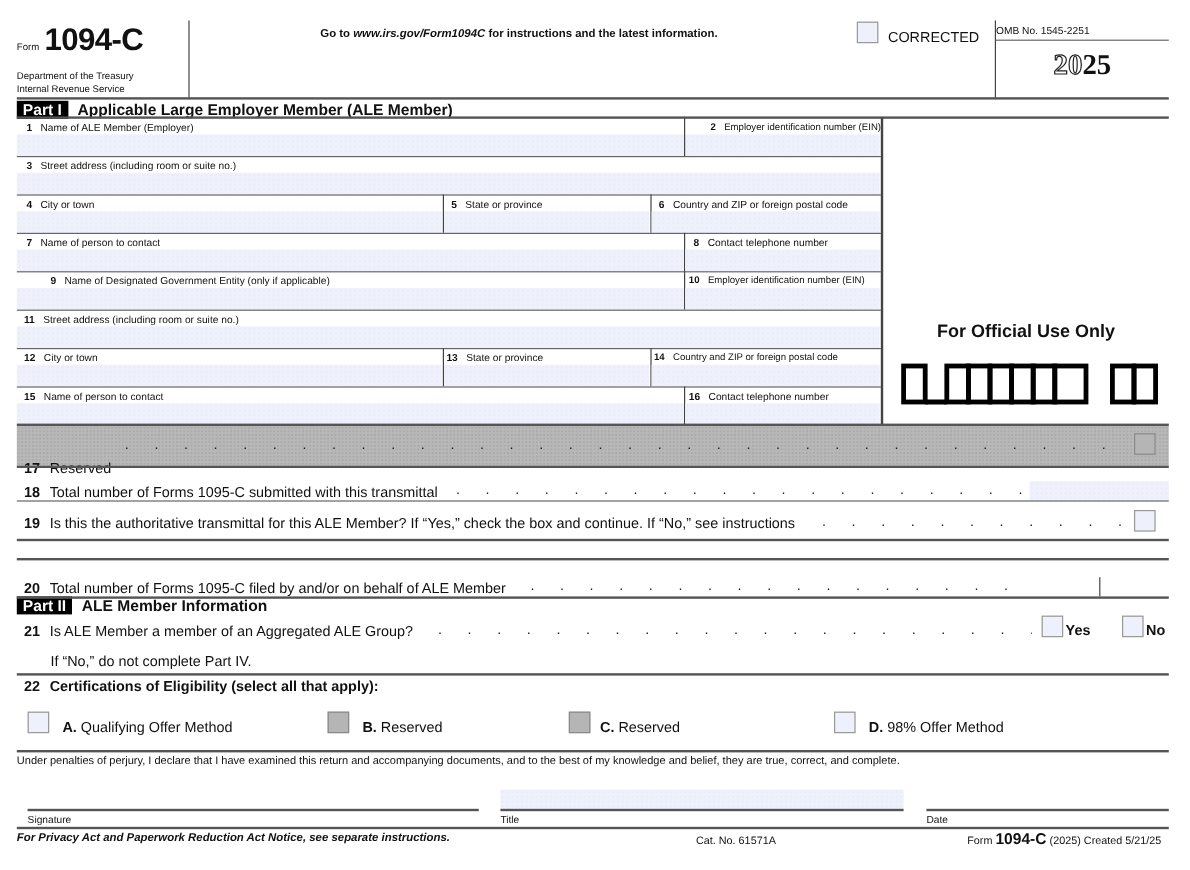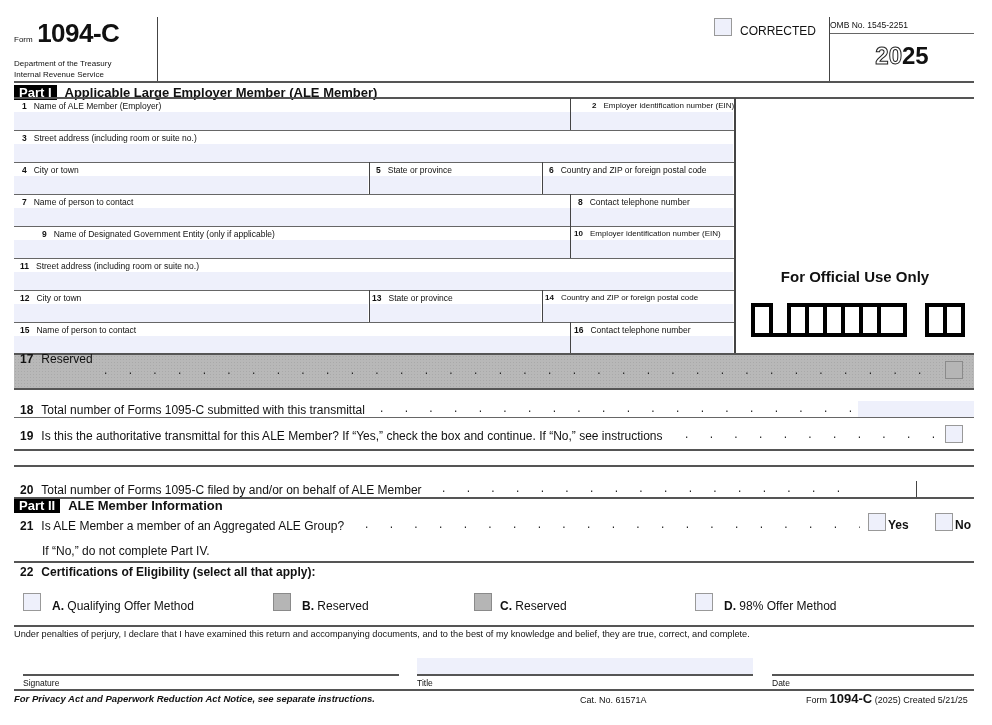--- a/index.html
+++ b/index.html
@@ -29,29 +29,32 @@
     <span style="font-size:8px;">Form</span>
     <span style="font-size:26px;font-weight:bold;letter-spacing:-0.5px;">1094-C</span>
   </div>
   <div class="abs" style="left:14px;top:58px;font-size:8px;line-height:11px;">
     <div>Department of the Treasury</div>
     <div>Internal Revenue Service</div>
   </div>
   <div class="vline" style="left:157px;top:17px;height:65px;"></div>
 
   <div class="abs" style="left:160px;top:20px;width:545px;text-align:center;">
+    <div style="font-size:9.5px;font-weight:bold;margin-top:3px;">
+      <span>Go to </span><i>www.irs.gov/Form1094C</i><span> for instructions and the latest information.</span>
+    </div>
   </div>
 
   <div class="cb" style="left:714px;top:18px;"></div>
   <div class="abs" style="left:740px;top:24px;font-size:12px;">CORRECTED</div>
 
   <div class="vline" style="left:829px;top:17px;height:65px;"></div>
   <div class="abs" style="left:830px;top:20px;width:144px;text-align:left;font-size:8.5px;">OMB No. 1545-2251</div>
   <div class="hline thin" style="left:830px;top:33px;width:144px;"></div>
-  <div class="abs" style="left:830px;top:42px;width:144px;text-align:center;font-size:24px;font-weight:bold;">
+  <div class="abs" style="left:830px;top:42px;width:144px;text-align:center;font-size:24px;font-weight:bold;font-family:Liberation Serif, serif;">
     <span style="color:#fff;-webkit-text-stroke:1px #222;">20</span><span>25</span>
   </div>
   <div class="hline" style="left:14px;top:81px;width:960px;"></div>
 </div>
 
 <div class="abs" style="left:14px;top:83px;">
   <span class="part-tag">Part I</span><span class="part-title">Applicable Large Employer Member (ALE Member)</span>
 </div>
 <div class="hline" style="left:14px;top:97px;width:960px;"></div>
 
@@ -126,21 +129,21 @@
         <rect x="129" y="3" width="26" height="30"></rect>
       <rect x="177" y="3" width="18" height="30"></rect>
         <rect x="195" y="3" width="18" height="30"></rect>
     </g>
     <line x1="21" y1="33" x2="39" y2="33" stroke="#000" stroke-width="4"></line>
   </svg>
   <div class="hline" style="left:14px;top:353px;width:960px;"></div>
 </div>
 
 <div class="abs" style="left:14px;top:355px;width:960px;height:33px;background:#b8b8b8;background-image:radial-gradient(#a9a9a9 0.6px,transparent 0.6px);background-size:3px 3px;"></div>
-<div class="line-text" style="left:20px;top:352px;"><b>17</b><span>Reserved</span></div>
+<div class="line-text" style="left:20px;top:383px;"><b>17</b><span>Reserved</span></div>
 <div class="dots" style="left:104px;top:363px;width:830px;">. . . . . . . . . . . . . . . . . . . . . . . . . . . . . . . . . . . . . . . . . . . . . . . . . . . . . . . . . . . . . . . . . . . . . . . . . . . . . . .</div>
 <div class="cb grey" style="left:945px;top:361px;"></div>
 <div class="hline" style="left:14px;top:388px;width:960px;"></div>
 
 <div class="line-text" style="left:20px;top:403px;"><b>18</b><span>Total number of Forms 1095-C submitted with this transmittal</span></div>
 <div class="dots" style="left:380px;top:401px;width:475px;">. . . . . . . . . . . . . . . . . . . . . . . . . . . . . . . . . . . . .</div>
 <div class="abs fill" style="left:858px;top:401px;width:116px;height:16px;"><input class="field" value="" style=""></div>
 <div class="hline thin" style="left:14px;top:417px;width:960px;"></div>
 
 <div class="line-text" style="left:20px;top:429px;"><b>19</b><span>Is this the authoritative transmittal for this ALE Member? If “Yes,” check the box and continue. If “No,” see instructions</span></div>

